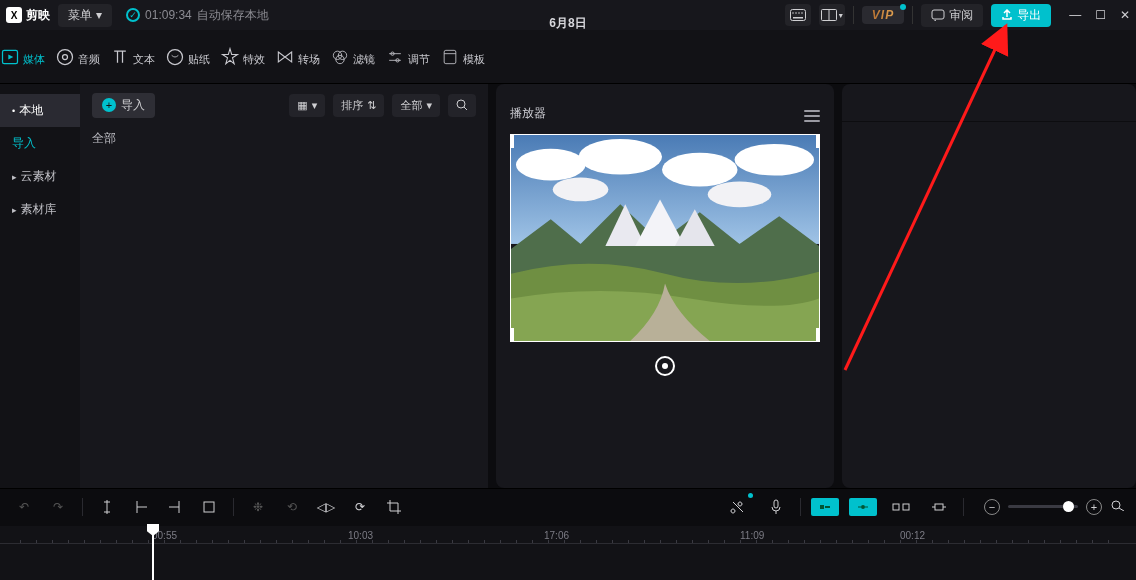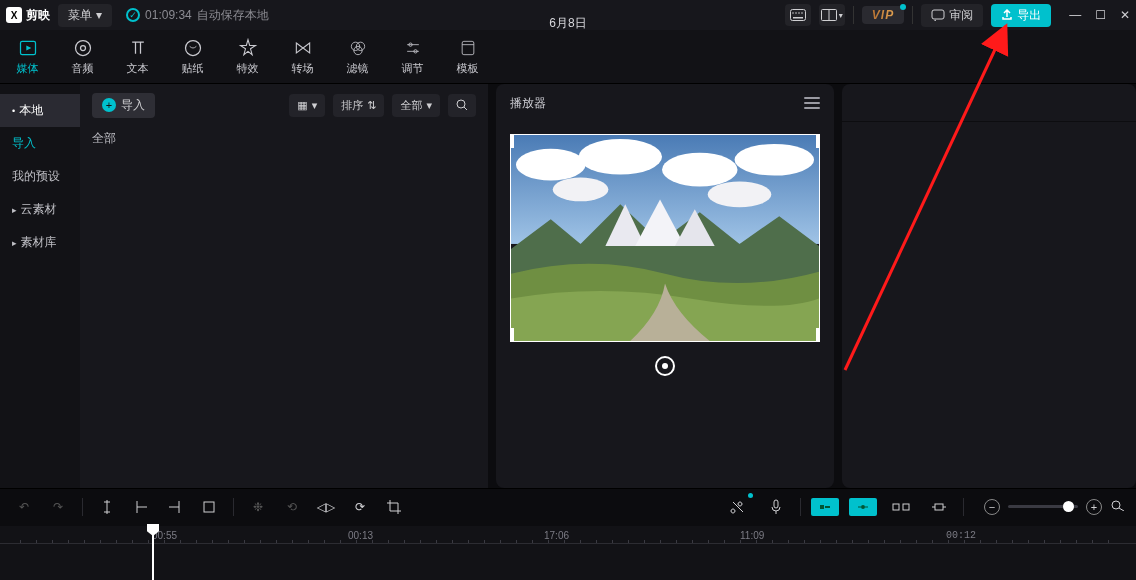--- a/index.html
+++ b/index.html
@@ -3,33 +3,33 @@
 <meta charset="utf-8">
 <style>
   html,body{margin:0;padding:0;width:1136px;height:580px;background:#0c0c0f;font-family:"Microsoft YaHei","PingFang SC",sans-serif;color:#cfcfd2;font-size:12px;overflow:hidden;}
   *{box-sizing:border-box;}
   .topbar{height:30px;background:#17171c;display:flex;align-items:center;padding:0 6px;}
   .logo{display:flex;align-items:center;gap:4px;font-weight:bold;color:#fff;}
   .logo .mark{width:16px;height:16px;background:#fff;border-radius:3px;display:inline-flex;align-items:center;justify-content:center;color:#000;font-size:10px;}
   .btn{display:inline-flex;align-items:center;gap:4px;padding:3px 10px;background:#2a2a30;border-radius:4px;font-size:12px;cursor:pointer;}
   .btn.dark{background:#232328;}
   .btn.teal{background:#00c1cd;color:#fff;}
-  .title-center{position:absolute;left:50%;transform:translateX(-50%);color:#d8d8dd;font-weight:normal;margin-top:16px;}
+  .title-center{position:absolute;left:50%;transform:translateX(-50%);color:#d8d8dd;font-weight:bold;margin-top:16px;}
   .save-status{display:flex;align-items:center;gap:5px;margin-left:14px;color:#8b8b92;}
   .save-dot{width:14px;height:14px;border-radius:50%;border:2px solid #00c1cd;display:inline-flex;align-items:center;justify-content:center;color:#00c1cd;font-size:9px;}
   .topbtns{display:flex;align-items:center;gap:8px;margin-left:auto;}
   .icon-btn{width:26px;height:22px;display:inline-flex;align-items:center;justify-content:center;background:#232328;border-radius:4px;cursor:pointer;}
   .vip{background:#2a2a30;padding:2px 10px;border-radius:4px;position:relative;display:flex;align-items:center;}
   .vip span{background:linear-gradient(90deg,#b87333,#e0a050);-webkit-background-clip:text;background-clip:text;color:transparent;font-weight:bold;letter-spacing:1px;font-style:italic;}
   .vip::after{content:"";position:absolute;top:-2px;right:-2px;width:6px;height:6px;background:#00c1cd;border-radius:50%;}
   .wincontrols{display:flex;gap:14px;margin-left:10px;color:#cfcfd2;}
   .wincontrols span{cursor:pointer;}
   
   .tabs{height:54px;background:#121216;display:flex;align-items:center;padding:0 0 0 0;border-bottom:1px solid #000;}
-  .tab{width:55px;display:flex;flex-direction:column;align-items:center;gap:3px;cursor:pointer;color:#c9c9cf;font-size:11px;}
+  .tab{width:55px;display:flex;flex-direction:row;align-items:flex-end;gap:3px;cursor:pointer;color:#c9c9cf;font-size:11px;}
   .tab svg{width:20px;height:20px;}
   .tab.active{color:#00c1cd;}
   
   .main{display:flex;height:404px;}
   .sidepanel{width:80px;background:#121216;padding-top:10px;}
   .side-item{padding:8px 12px;cursor:pointer;font-size:12px;color:#bfbfc5;display:flex;align-items:center;gap:4px;}
   .side-item.on{background:#2a2a32;color:#fff;border-radius:0;}
   .mediacol{flex:0 0 408px;background:#17171c;border-radius:0 0 0 0;display:flex;flex-direction:column;}
   .mediatop{height:42px;display:flex;align-items:center;padding:0 12px;gap:10px;}
   .import-btn{background:#2e2e35;padding:4px 10px;border-radius:4px;display:flex;align-items:center;gap:5px;cursor:pointer;}
@@ -37,21 +37,21 @@
   .media-controls{margin-left:auto;display:flex;gap:8px;}
   .mc{background:#232329;padding:4px 8px;border-radius:4px;display:flex;align-items:center;gap:4px;cursor:pointer;font-size:11px;}
   .mediabody{flex:1;padding:0 12px 12px 12px;}
   .tagword{color:#bfbfc5;margin:4px 0 10px 0;}
   .thumb{width:122px;border-radius:4px;position:relative;cursor:pointer;}
   .thumb .img{width:122px;height:78px;border-radius:4px;overflow:hidden;background:#445;}
   .thumb .tag{position:absolute;top:4px;left:4px;background:rgba(0,0,0,.7);color:#fff;font-size:10px;padding:1px 5px;border-radius:2px;}
   .thumb .cap{font-size:11px;color:#9a9aa2;margin-top:5px;}
   
   .playcol{flex:0 0 334px;margin-left:8px;background:#17171c;border-radius:8px;display:flex;flex-direction:column;}
-  .playhead{height:38px;display:flex;align-items:center;padding:0 14px;color:#d0d0d6;}
+  .playhead{height:38px;display:flex;align-items:flex-end;padding:0 14px;color:#d0d0d6;}
   .preview-wrap{flex:1;display:flex;flex-direction:column;align-items:center;padding:12px 14px 0 14px;}
   .preview{width:310px;height:208px;border:1px solid #fff;position:relative;overflow:hidden;}
   .handle{position:absolute;width:4px;height:14px;background:#fff;}
   .handle.tl{top:-1px;left:-1px;}
   .handle.tr{top:-1px;right:-1px;}
   .handle.bl{bottom:-1px;left:-1px;}
   .handle.br{bottom:-1px;right:-1px;}
   .rot{margin-top:14px;width:20px;height:20px;border:2px solid #fff;border-radius:50%;display:flex;align-items:center;justify-content:center;}
   .rot::before{content:"";width:6px;height:6px;background:#fff;border-radius:50%;}
   .playfoot{height:40px;padding:0 14px;display:flex;align-items:center;gap:12px;}
@@ -223,23 +223,20 @@
 </div>
 
 <div class="main">
   <div class="sidepanel">
     <div class="side-item on">
         <span style="font-size:9px;">•</span>
         <span>本地</span>
       </div>
     <div class="side-item" style="color:#00c1cd;">
         <span>导入</span>
-      </div>
-    <div class="side-item">
-        <span>我的预设</span>
       </div>
     <div class="side-item">
         <span style="font-size:9px;">▸</span>
         <span>云素材</span>
       </div>
     <div class="side-item">
         <span style="font-size:9px;">▸</span>
         <span>素材库</span>
       </div>
   </div>
@@ -405,24 +402,24 @@
             <circle cx="6" cy="6" r="4" fill="none" stroke="#cfcfd2"></circle>
             <path d="M9 9l5 3" stroke="#cfcfd2"></path>
           </svg></span>
     </div>
   </div>
 </div>
 
 <div class="timeline">
   <div class="ruler" id="ruler">
       <span class="tick" style="left: 152px;">00:55</span>
-      <span class="tick" style="left: 348px;">00:13</span>
+      <span class="tick" style="left: 348px;">10:03</span>
       <span class="tick" style="left: 544px;">17:06</span>
       <span class="tick" style="left: 740px;">11:09</span>
-      <span class="tick" style="left: 946px; font-family: Liberation Mono, monospace;">00:12</span>
+      <span class="tick" style="left: 900px;">00:12</span>
       <span style="position: absolute; top: 14px; left: 20px; width: 1px; height: 3px; background: rgb(58, 58, 66);"></span>
       <span style="position: absolute; top: 14px; left: 36px; width: 1px; height: 3px; background: rgb(58, 58, 66);"></span>
       <span style="position: absolute; top: 14px; left: 52px; width: 1px; height: 3px; background: rgb(58, 58, 66);"></span>
       <span style="position: absolute; top: 14px; left: 68px; width: 1px; height: 3px; background: rgb(58, 58, 66);"></span>
       <span style="position: absolute; top: 14px; left: 84px; width: 1px; height: 3px; background: rgb(58, 58, 66);"></span>
       <span style="position: absolute; top: 14px; left: 100px; width: 1px; height: 3px; background: rgb(58, 58, 66);"></span>
       <span style="position: absolute; top: 14px; left: 116px; width: 1px; height: 3px; background: rgb(58, 58, 66);"></span>
       <span style="position: absolute; top: 14px; left: 132px; width: 1px; height: 3px; background: rgb(58, 58, 66);"></span>
       <span style="position: absolute; top: 14px; left: 148px; width: 1px; height: 3px; background: rgb(58, 58, 66);"></span>
       <span style="position: absolute; top: 14px; left: 164px; width: 1px; height: 3px; background: rgb(58, 58, 66);"></span>

